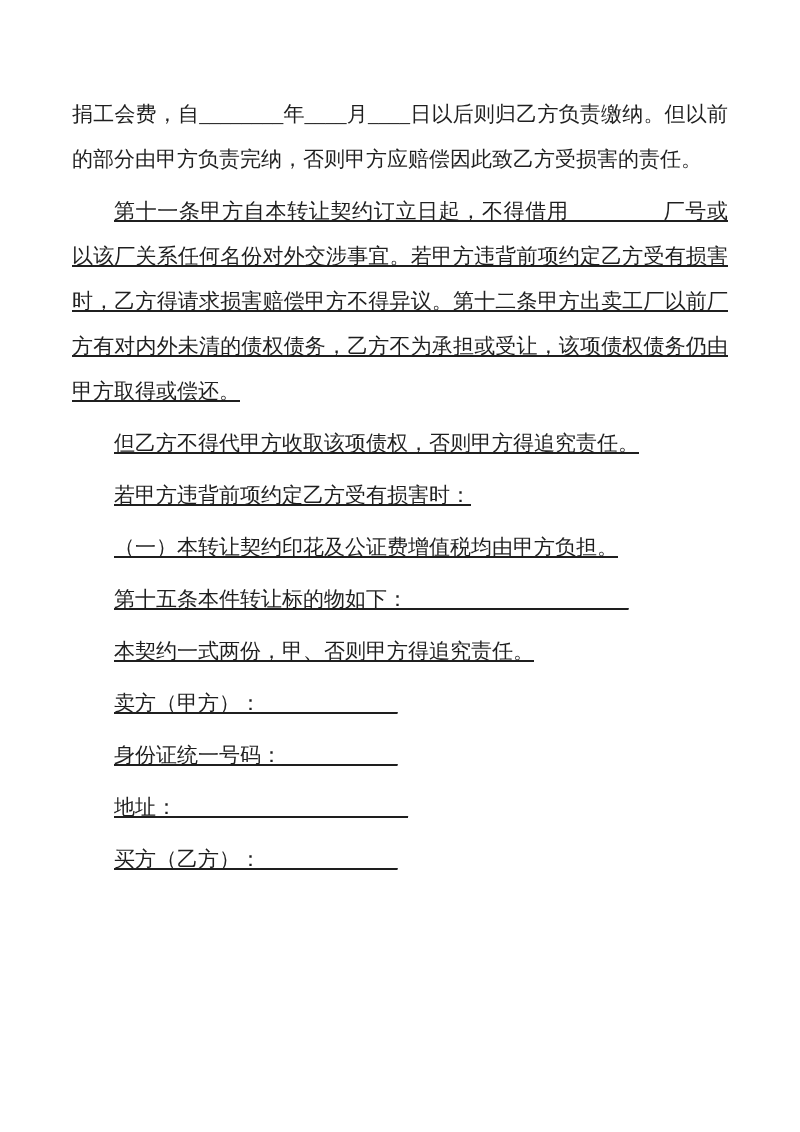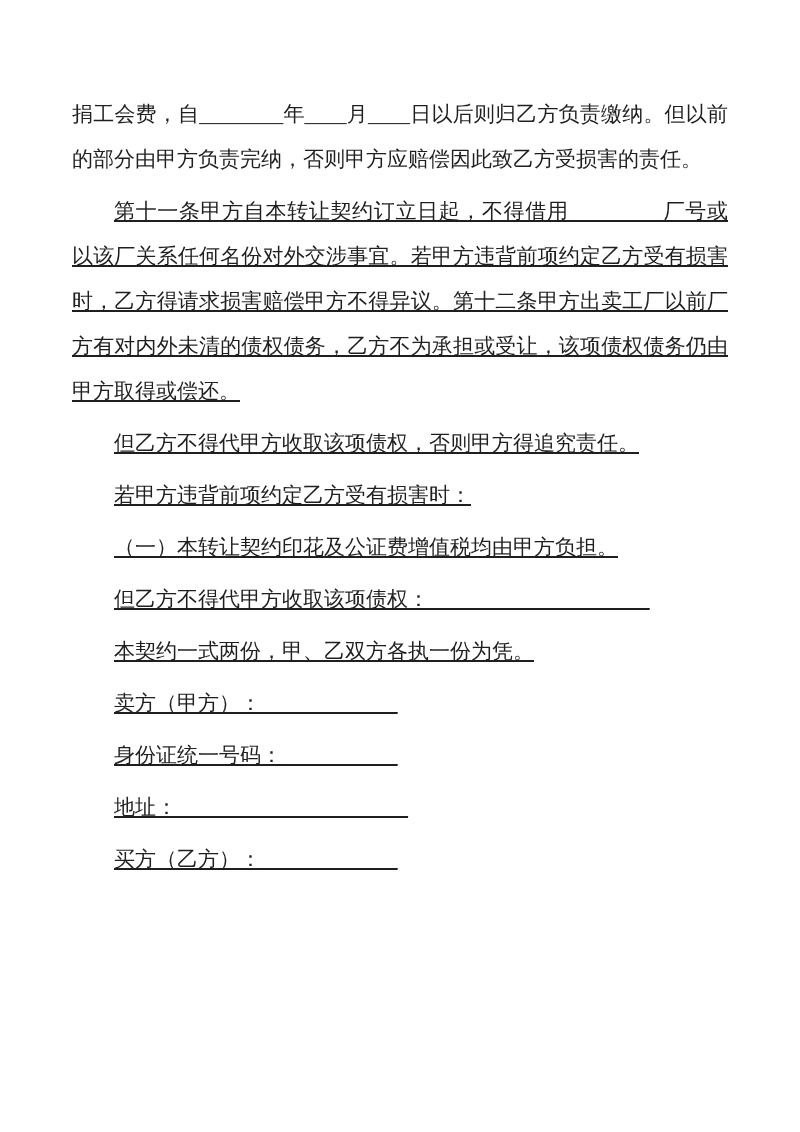--- a/index.html
+++ b/index.html
@@ -32,19 +32,19 @@
 </style>
 </head>
 <body>
 
 <div class="page">
   <p class="para">捐工会费，自________年____月____日以后则归乙方负责缴纳。但以前的部分由甲方负责完纳，否则甲方应赔偿因此致乙方受损害的责任。</p>
   <p class="para indent">第十一条甲方自本转让契约订立日起，不得借用_________厂号或以该厂关系任何名份对外交涉事宜。若甲方违背前项约定乙方受有损害时，乙方得请求损害赔偿甲方不得异议。第十二条甲方出卖工厂以前厂方有对内外未清的债权债务，乙方不为承担或受让，该项债权债务仍由甲方取得或偿还。</p>
   <p class="para indent">但乙方不得代甲方收取该项债权，否则甲方得追究责任。</p>
   <p class="para indent">若甲方违背前项约定乙方受有损害时：</p>
   <p class="para indent">（一）本转让契约印花及公证费增值税均由甲方负担。</p>
-  <p class="para indent">但乙方不得代甲方收取该项债权：_____________________</p>
-  <p class="para indent">本契约一式两份，甲、乙双方各执一份为凭。</p>
+  <p class="para indent">第十五条本件转让标的物如下：_____________________</p>
+  <p class="para indent">本契约一式两份，甲、否则甲方得追究责任。</p>
   <p class="para indent">卖方（甲方）：_____________</p>
   <p class="para indent">身份证统一号码：___________</p>
   <p class="para indent">地址：______________________</p>
   <p class="para indent">买方（乙方）：_____________</p>
 </div>
 
 </body></html>

